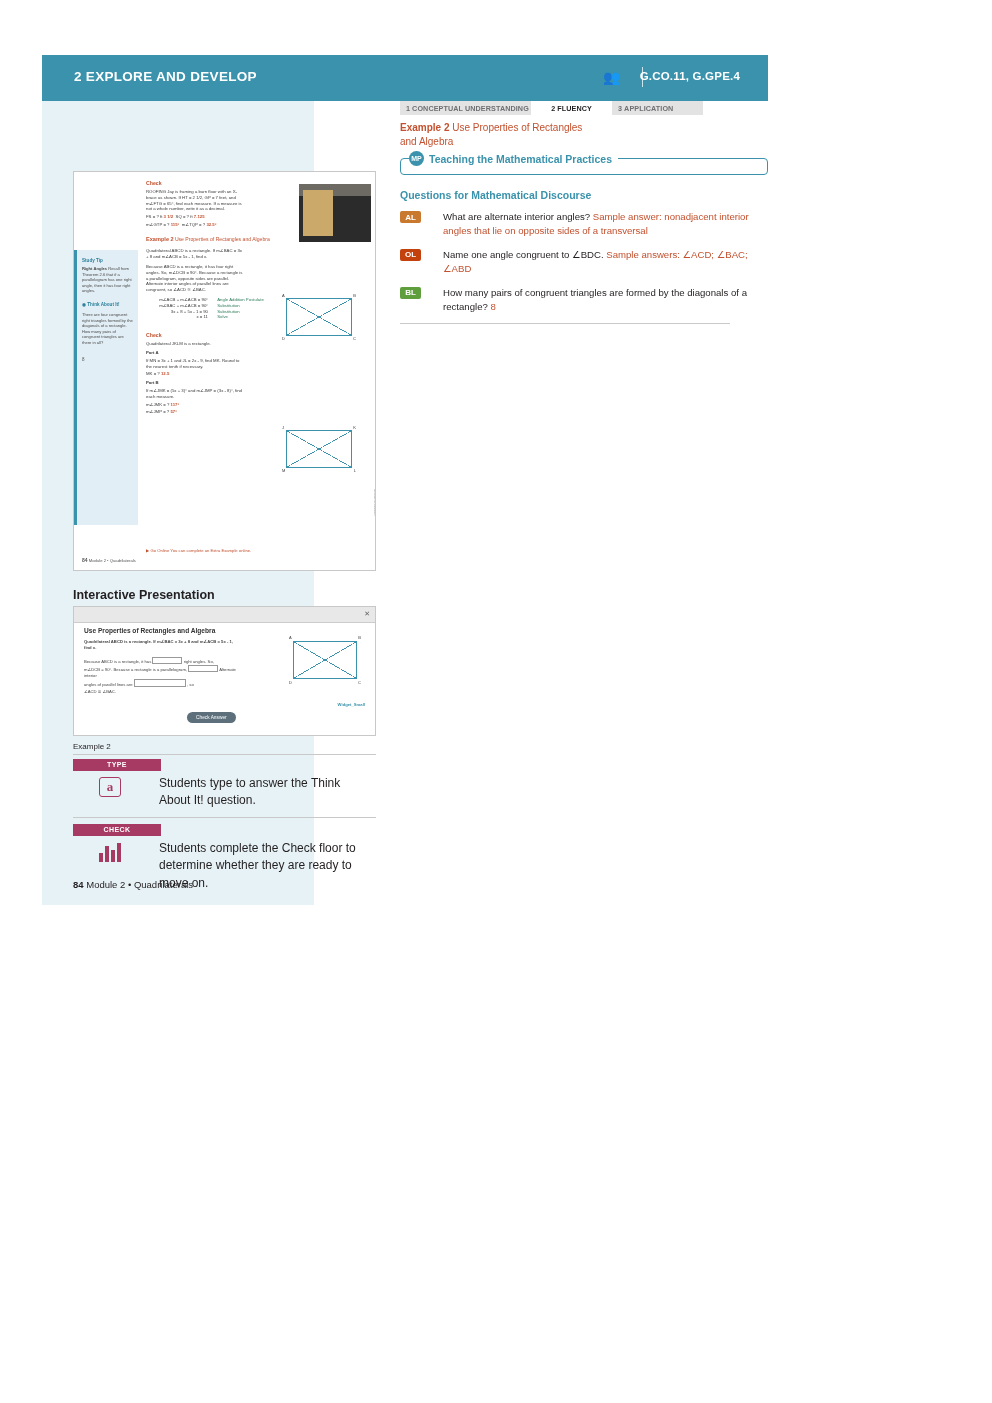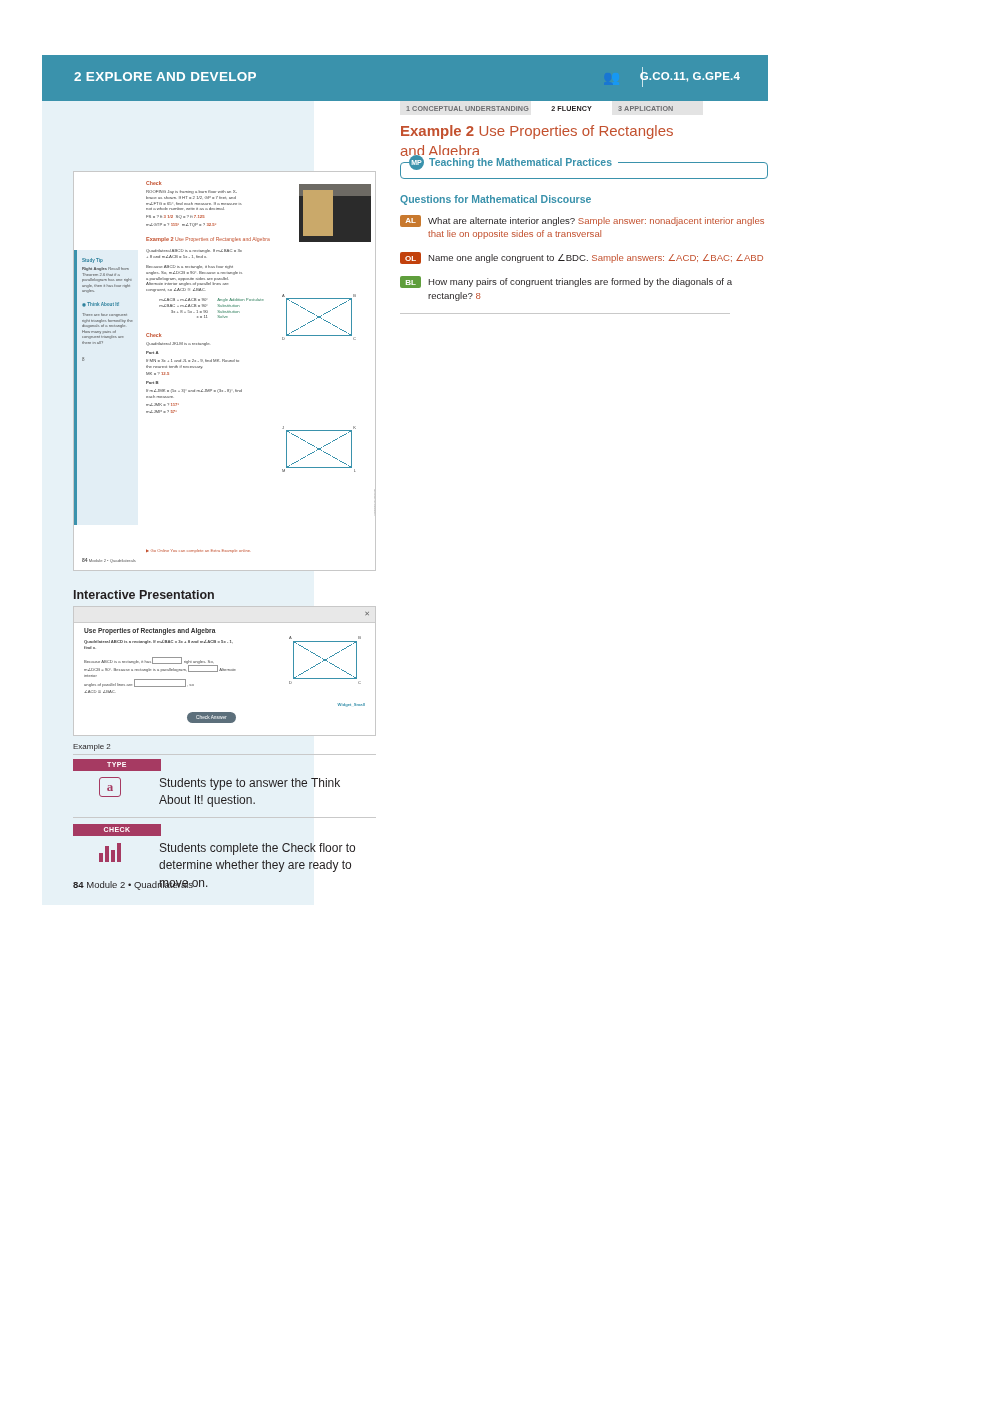--- a/index.html
+++ b/index.html
@@ -255,21 +255,21 @@
   }
   .page-foot {
     position:absolute; left:31px; top:824px; font-size:9.5px; color:#231f20;
   }
   .page-foot b { font-weight:bold; }
   
   .right-col {
     position:absolute; left:358px; top:66px; width:368px;
   }
   .ex-heading {
-    font-size:15px; color:#c3512f; line-height:1.35; 
+    font-size:10px; color:#c3512f; line-height:1.35; margin-bottom:10px;
   }
   .ex-heading .bold { font-weight:bold; }
   .ex-heading .rest { color:#c3512f; font-weight:normal; }
   .mp-box {
     border:1px solid #3a92ac; border-radius:4px;
     padding:6px 0 9px 10px; margin-bottom:14px; position:relative;
   }
   .mp-header {
     position:absolute; left:8px; top:-8px; background:#fff;
     padding:0 6px 0 0; display:flex; align-items:center; gap:5px;
@@ -280,21 +280,21 @@
     display:flex; align-items:center; justify-content:center;
   }
   .mp-title { color:#3a92ac; font-size:10.5px; font-weight:bold; }
   .mp-body {
     margin-top:12px; font-size:9.6px; line-height:1.5; color:#231f20;
   }
   .mp-body b { font-weight:bold; }
   .qmd-title {
     color:#3a92ac; font-size:10.5px; font-weight:bold; margin-bottom:9px;
   }
-  .q-item { display:flex; gap:7px; margin-bottom:10px; align-items:flex-start; }
+  .q-item { display:flex; gap:22px; margin-bottom:10px; align-items:flex-start; }
   .q-badge {
     flex:0 0 auto; width:21px; height:12px; border-radius:2px;
     color:#fff; font-size:8px; font-weight:bold;
     display:flex; align-items:center; justify-content:center;
     margin-top:1px;
   }
   .q-badge.al { background:#c8792e; }
   .q-badge.ol { background:#c2410c; }
   .q-badge.bl { background:#5f9e3c; }
   .q-text { font-size:9.6px; line-height:1.45; color:#231f20; }

